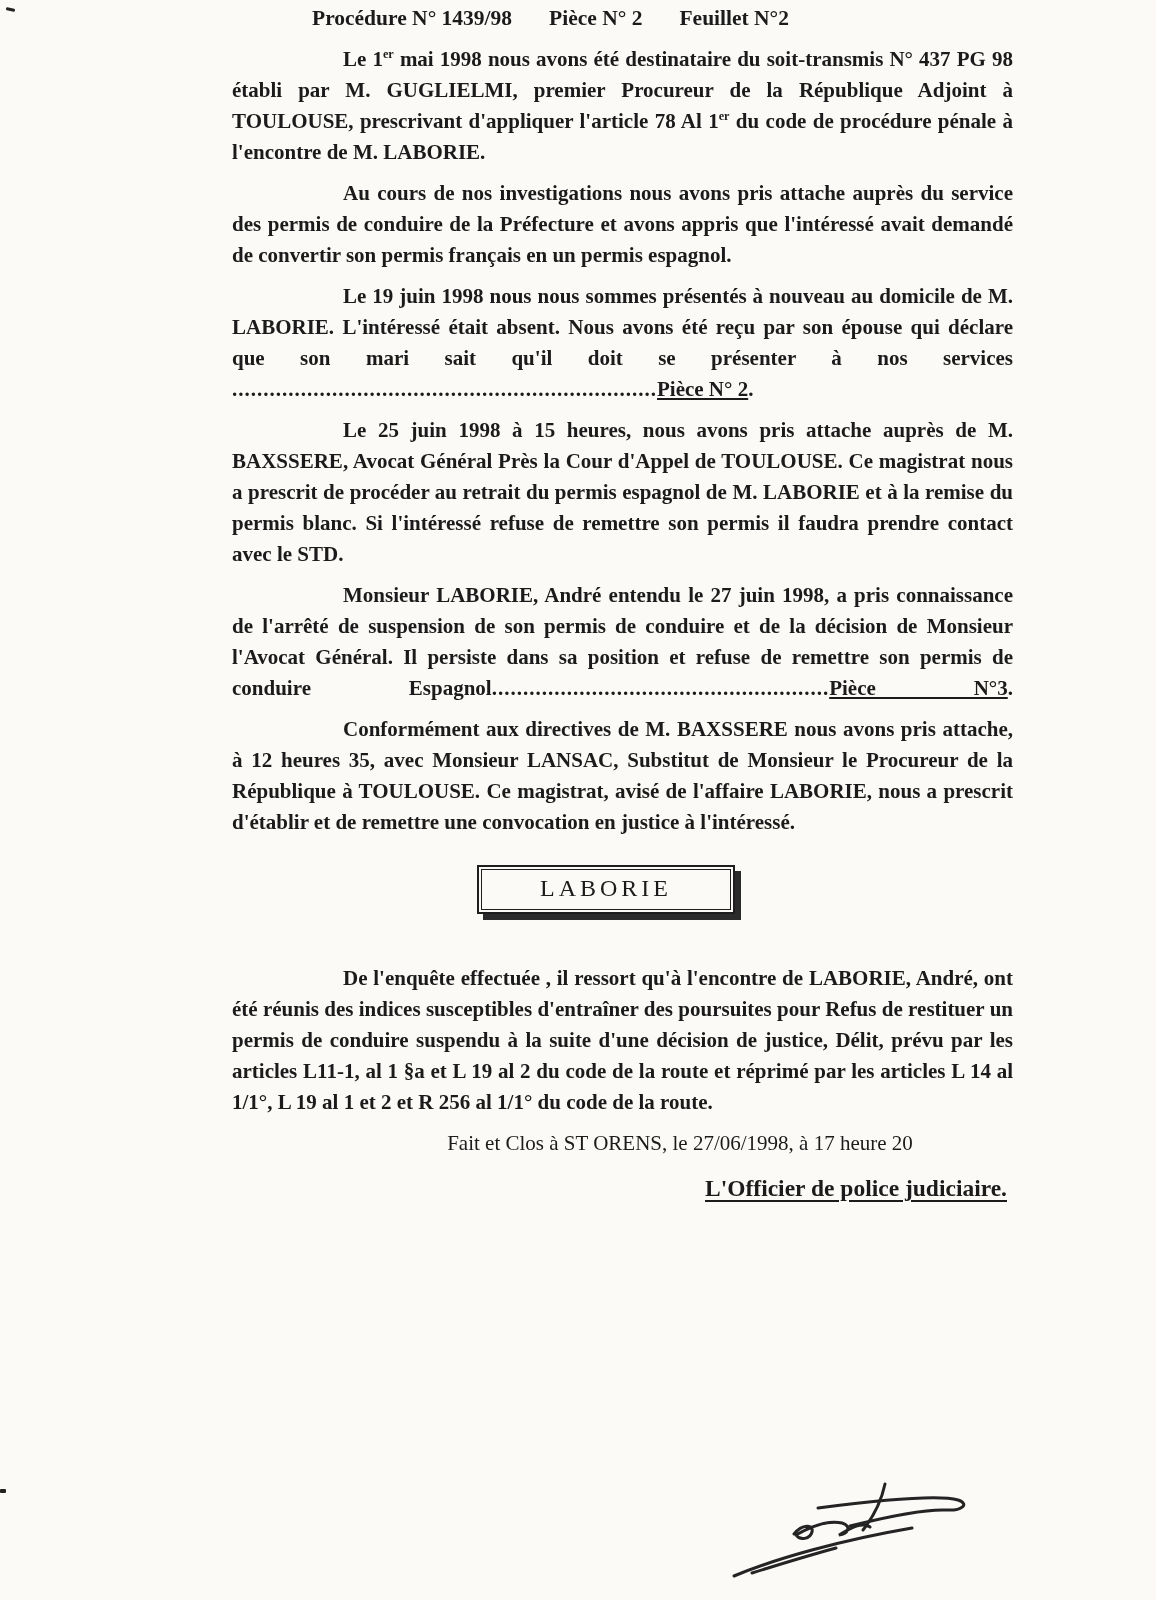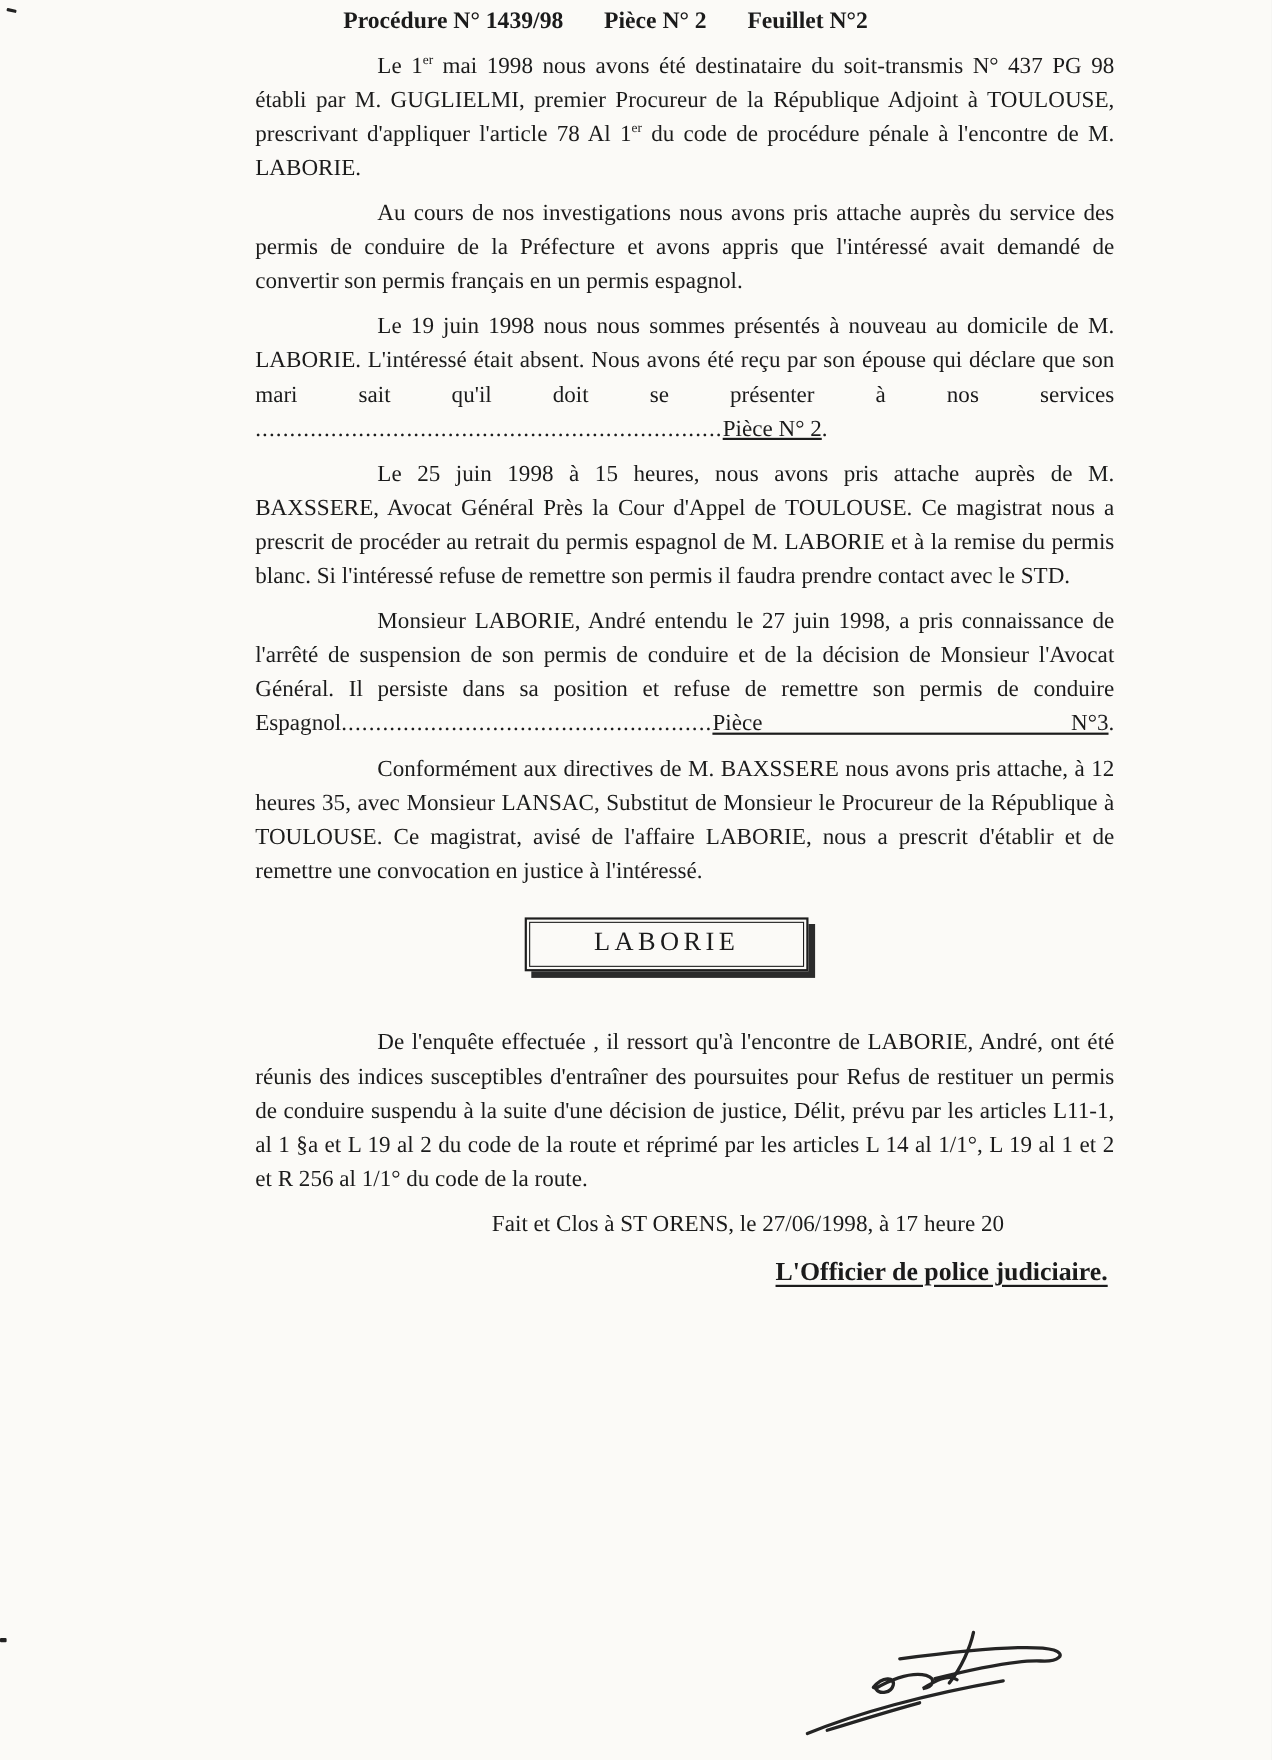--- a/index.html
+++ b/index.html
@@ -31,20 +31,21 @@
     white-space:nowrap;
   }
   .doc-body{
     position:absolute;left:232px;top:44px;width:781px;
     font-size:21px;line-height:31px;
     text-align:justify;
   }
   p.para{
     margin:0 0 10px 0;
     text-indent:111px;
+    font-weight:bold;
   }
   p.para.justify-last{ text-align-last:justify; }
   p.para.no-gap{ margin-bottom:0; }
   p.para.dotline{ text-indent:0; text-align:left; margin-top:0; }
   .dots{ letter-spacing:1px; }
   .uref{ text-decoration:underline; }
   sup.ord{ font-size:0.58em; vertical-align:super; line-height:0; }
 
   .cloture-wrap{
     margin:27px 0 49px 0;

